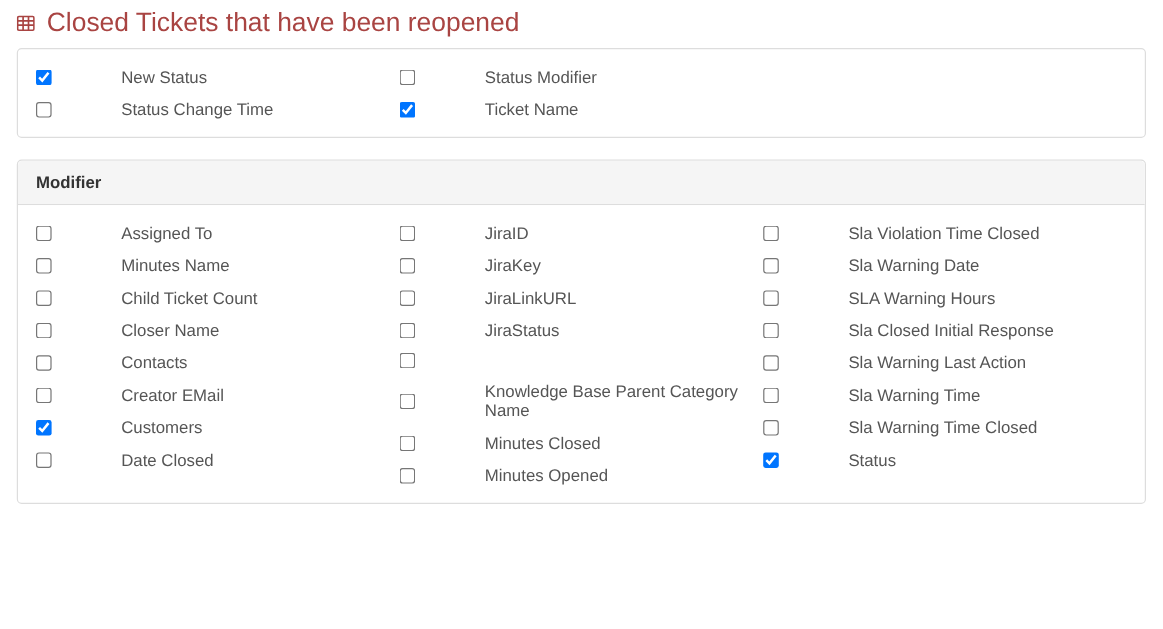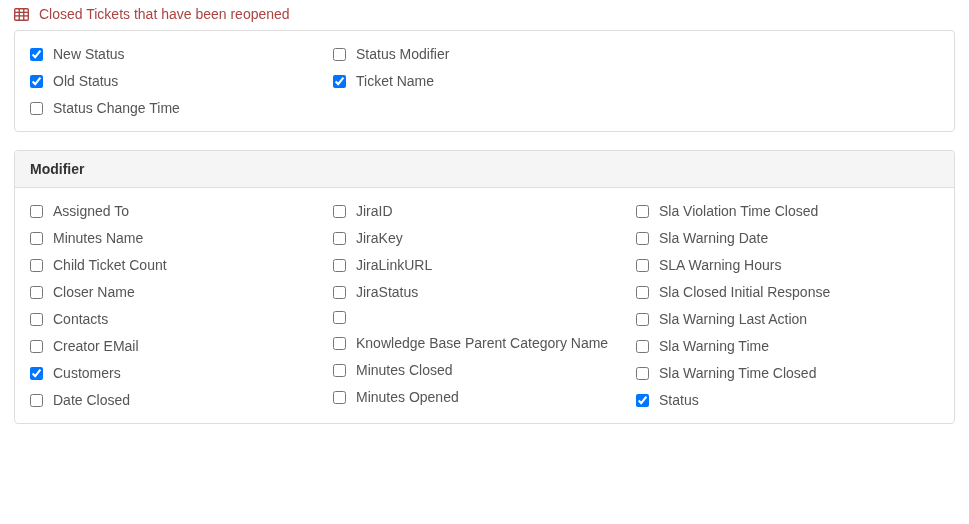--- a/index.html
+++ b/index.html
@@ -10,21 +10,21 @@
     font-size: 14px;
     color: #333;
     background: #fff;
     width: 969px;
   }
   .page-header {
     display: flex;
     align-items: center;
     padding: 6px 14px 8px;
     color: #a94442;
-    font-size: 14px;
+    font-size: 22px;
   }
   .page-header .icon-th {
     margin-right: 10px;
     display: inline-flex;
   }
   .panel {
     margin: 0 14px 18px;
     border: 1px solid #ddd;
     border-radius: 4px;
     background: #fff;
@@ -45,20 +45,21 @@
     display: flex;
   }
   .col {
     flex: 1;
     padding-right: 8px;
   }
   .chk-item {
     display: flex;
     align-items: center;
     margin-bottom: 11px;
+    gap: 48px;
   }
   .chk-item:last-child { margin-bottom: 0; }
   .chk-item input[type="checkbox"] {
     margin: 0 10px 0 0;
     width: 13px;
     height: 13px;
   }
   .chk-item label {
     color: #555;
     cursor: pointer;
@@ -85,24 +86,20 @@
 <div id="sections">
     <div class="panel">
       <div class="panel-body">
         <div class="col-row">
           <div class="col">
             <div class="chk-item">
               <input type="checkbox" id="cb-0-0-0" checked="" style="">
               <label for="cb-0-0-0">New Status</label>
             </div>
             <div class="chk-item">
-              <input type="checkbox" id="cb-0-0-1" checked="" style="">
-              <label for="cb-0-0-1">Old Status</label>
-            </div>
-            <div class="chk-item">
               <input type="checkbox" id="cb-0-0-2" style="">
               <label for="cb-0-0-2">Status Change Time</label>
             </div>
           </div>
           <div class="col">
             <div class="chk-item">
               <input type="checkbox" id="cb-0-1-0" style="">
               <label for="cb-0-1-0">Status Modifier</label>
             </div>
             <div class="chk-item">

